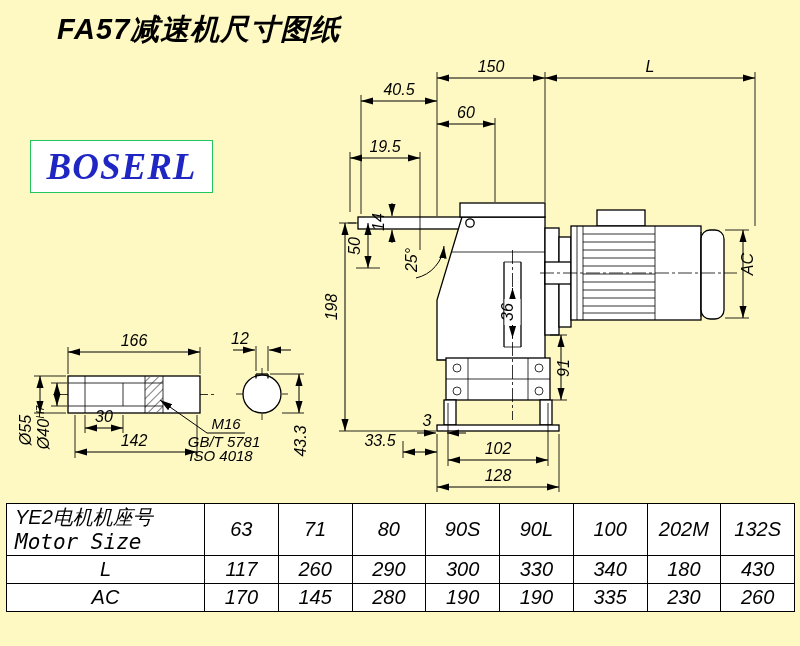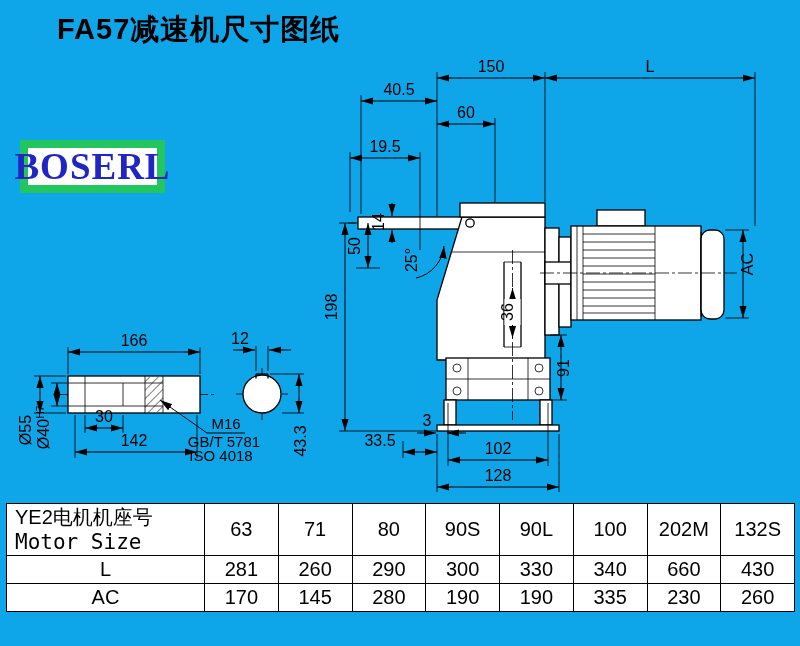--- a/index.html
+++ b/index.html
@@ -1,20 +1,20 @@
 <!DOCTYPE html>
 <html><head>
 <meta charset="utf-8">
 <style>
   * { box-sizing: border-box; }
   html,body { margin:0; padding:0; background:#ffffff; }
   body { font-family:"Liberation Sans", sans-serif; }
-  .page { position:relative; width:800px; height:646px; background:#0ea5e9; overflow:hidden; }
+  .page { position:relative; width:800px; height:646px; background:#fef9c3; overflow:hidden;font-style:italic; }
   .title { position:absolute; left:57px; top:10px; font-size:29px; font-weight:bold; color:#000; letter-spacing:1px; white-space:nowrap; }
-  .logo-box { position:absolute; left:20px; top:140px; width:145px; height:53px; border:8px solid #22c55e; background:#fff; display:flex; align-items:center; justify-content:center; }
+  .logo-box { position:absolute; left:30px; top:140px; width:183px; height:53px; border:1px solid #22c55e; background:#fff; display:flex; align-items:center; justify-content:center; }
   .logo-text { font-family:"Liberation Serif", serif; font-weight:bold; font-size:37px; color:#2026c4; letter-spacing:1px; }
   svg.drawing { position:absolute; left:0; top:0; }
   .ol  { stroke:#000; stroke-width:1.3; }
   .thin{ stroke:#000; stroke-width:0.8; }
   .dim { stroke:#000; stroke-width:1; fill:none; }
   .ext { stroke:#000; stroke-width:0.85; }
   .cl  { stroke:#000; stroke-width:0.8; stroke-dasharray:14 3 3 3; fill:none; }
   text { fill:#000; }
   .lbl { font-size:16px; }
   .lbl-sm { font-size:15px; }
@@ -246,27 +246,27 @@
         <td>71</td>
         <td>80</td>
         <td>90S</td>
         <td>90L</td>
         <td>100</td>
         <td>202M</td>
         <td>132S</td>
       </tr>
       <tr>
         <td>L</td>
-        <td>281</td>
+        <td>117</td>
         <td>260</td>
         <td>290</td>
         <td>300</td>
         <td>330</td>
         <td>340</td>
-        <td>660</td>
+        <td>180</td>
         <td>430</td>
       </tr>
       <tr>
         <td>AC</td>
         <td>170</td>
         <td>145</td>
         <td>280</td>
         <td>190</td>
         <td>190</td>
         <td>335</td>

